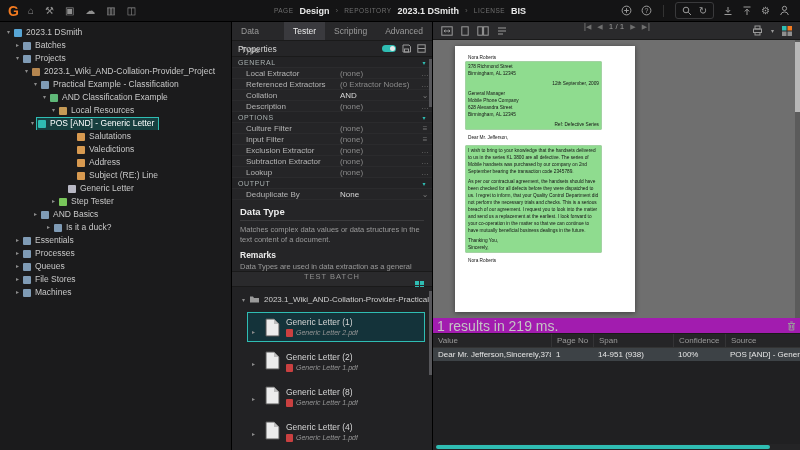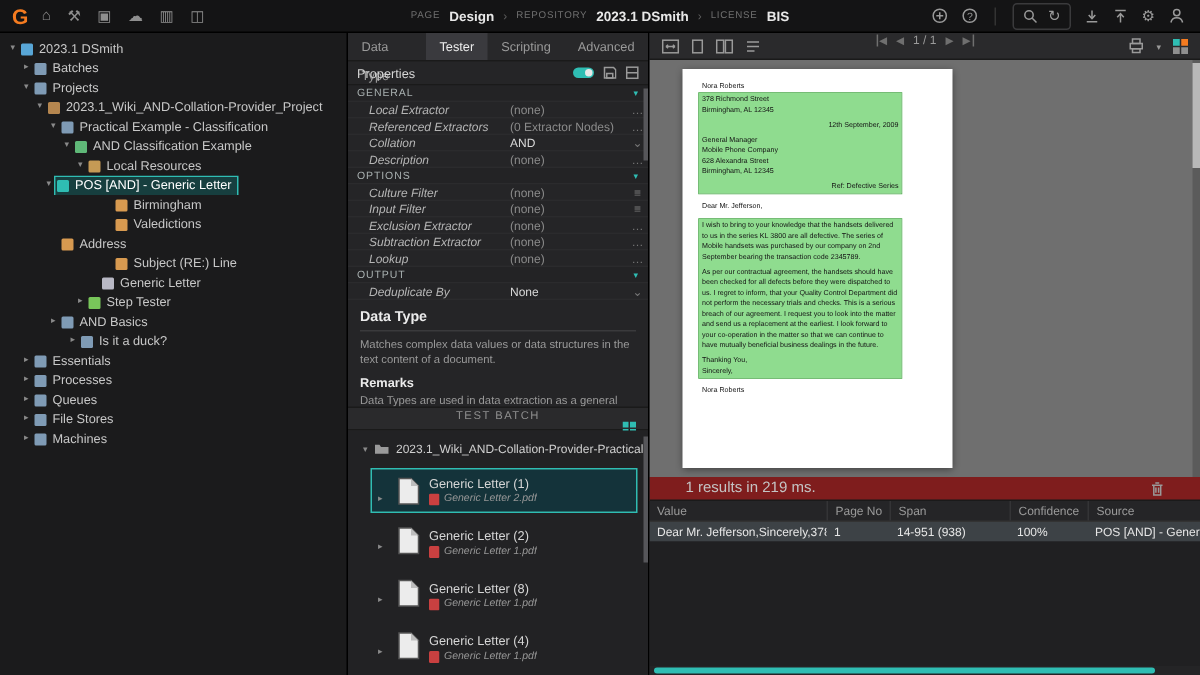--- a/index.html
+++ b/index.html
@@ -53,21 +53,21 @@
   
   .props-toolbar { height:16px; display:flex; align-items:center; padding:0 6px;
     font-size:8.5px; color:#d6d6d6; border-bottom:1px solid #1a1a1a; flex-shrink:0; }
   .pt-icons { margin-left:auto; display:flex; gap:6px; align-items:center; color:#9a9a9a; }
   .switch { width:14px; height:7px; background:#2fbdb3; border-radius:4px; position:relative; }
   .switch .knob { position:absolute; right:1px; top:1px; width:5px; height:5px;
     border-radius:50%; background:#e8e8e8; }
   .props { position:relative; flex-shrink:0; }
   .prow { display:flex; align-items:center; height:11px; border-bottom:1px solid #2b2b2d;
     padding-left:14px; font-size:8px; }
-  .plabel { width:94px; flex-shrink:0; color:#b5b5b5; overflow:hidden; white-space:nowrap;font-style:italic; }
+  .plabel { width:94px; flex-shrink:0; color:#b5b5b5; overflow:hidden; white-space:nowrap; }
   .pvalue { flex:1; color:#d8d8d8; overflow:hidden; white-space:nowrap; }
   .pvalue.dim { color:#8a8a8a; }
   .pmenu { width:14px; text-align:center; color:#777; font-size:8px; flex-shrink:0; }
   .psection { display:flex; align-items:center; height:11px; background:#232325;
     border-bottom:1px solid #2b2b2d; padding:0 6px; color:#a8b0b0; font-size:7px;
     letter-spacing:.6px; }
   .psarrow { margin-left:auto; color:#2fbdb3; font-size:6px; }
   .mscroll { position:absolute; right:0; top:2px; width:3px; height:48px; background:#56565a; }
 
   
@@ -113,22 +113,22 @@
   .page-inner { width:360px; height:532px; transform:scale(.5); transform-origin:0 0;
     padding:16px 0 0 26px; font-size:9.5px; line-height:14px; color:#141414; }
   .letter { width:262px; }
   .hl { background:#8fdc8f; outline:1px solid #49a649; padding:2px 4px; margin:2px -4px; }
   .gap6 { height:6px; } .gap8 { height:8px; }
   .ra { text-align:right; }
   .vscroll { position:absolute; right:0; top:0; bottom:0; width:5px; background:rgba(0,0,0,.18); }
   .vthumb { position:absolute; top:2px; right:0; width:5px; height:70px; background:#b8b8b8; }
 
   
-  .status-row { height:16px; display:flex; align-items:center; padding:0 24px;
-    font-size:10px; color:#c4c4c4; background:#7f1d1d; border-bottom:1px solid #1a1a1a; flex-shrink:0; }
+  .status-row { height:16px; display:flex; align-items:center; padding:0 4px;
+    font-size:14px; color:#c4c4c4; background:#a21caf; border-bottom:1px solid #1a1a1a; flex-shrink:0; }
   .status-row .trash { margin-left:auto; color:#9a9a9a; }
   .rhead { display:grid; grid-template-columns:118px 42px 80px 52px 1fr; height:14px;
     font-size:8px; color:#9a9a9a; background:#252527; border-bottom:1px solid #333; flex-shrink:0; }
   .rhead span { padding-left:5px; border-left:1px solid #343436; line-height:14px;
     overflow:hidden; white-space:nowrap; }
   .rhead span:first-child { border-left:none; }
   .rrow { display:grid; grid-template-columns:118px 42px 80px 52px 1fr; height:13px;
     font-size:8px; color:#e6e6e6; background:#3d4246; flex-shrink:0; }
   .rrow span { padding-left:5px; line-height:13px; overflow:hidden; white-space:nowrap; }
   .rbody { flex:1; background:#202022; }
@@ -267,31 +267,31 @@
           <span class="arr">▾</span>
           <span class="row-inner">
             <span class="ticon icon-datatype"></span>
             <span>POS [AND] - Generic Letter</span>
           </span>
         </div>
       <div class="trow" style="padding-left:67px">
           <span class="arr"></span>
           <span class="row-inner">
             <span class="ticon icon-dtchild"></span>
-            <span>Birmingham</span>
+            <span>Salutations</span>
           </span>
         </div>
       <div class="trow" style="padding-left:67px">
           <span class="arr"></span>
           <span class="row-inner">
             <span class="ticon icon-dtchild"></span>
             <span>Valedictions</span>
           </span>
         </div>
-      <div class="trow" style="padding-left:31px">
+      <div class="trow" style="padding-left:67px">
           <span class="arr"></span>
           <span class="row-inner">
             <span class="ticon icon-dtchild"></span>
             <span>Address</span>
           </span>
         </div>
       <div class="trow" style="padding-left:67px">
           <span class="arr"></span>
           <span class="row-inner">
             <span class="ticon icon-dtchild"></span>

